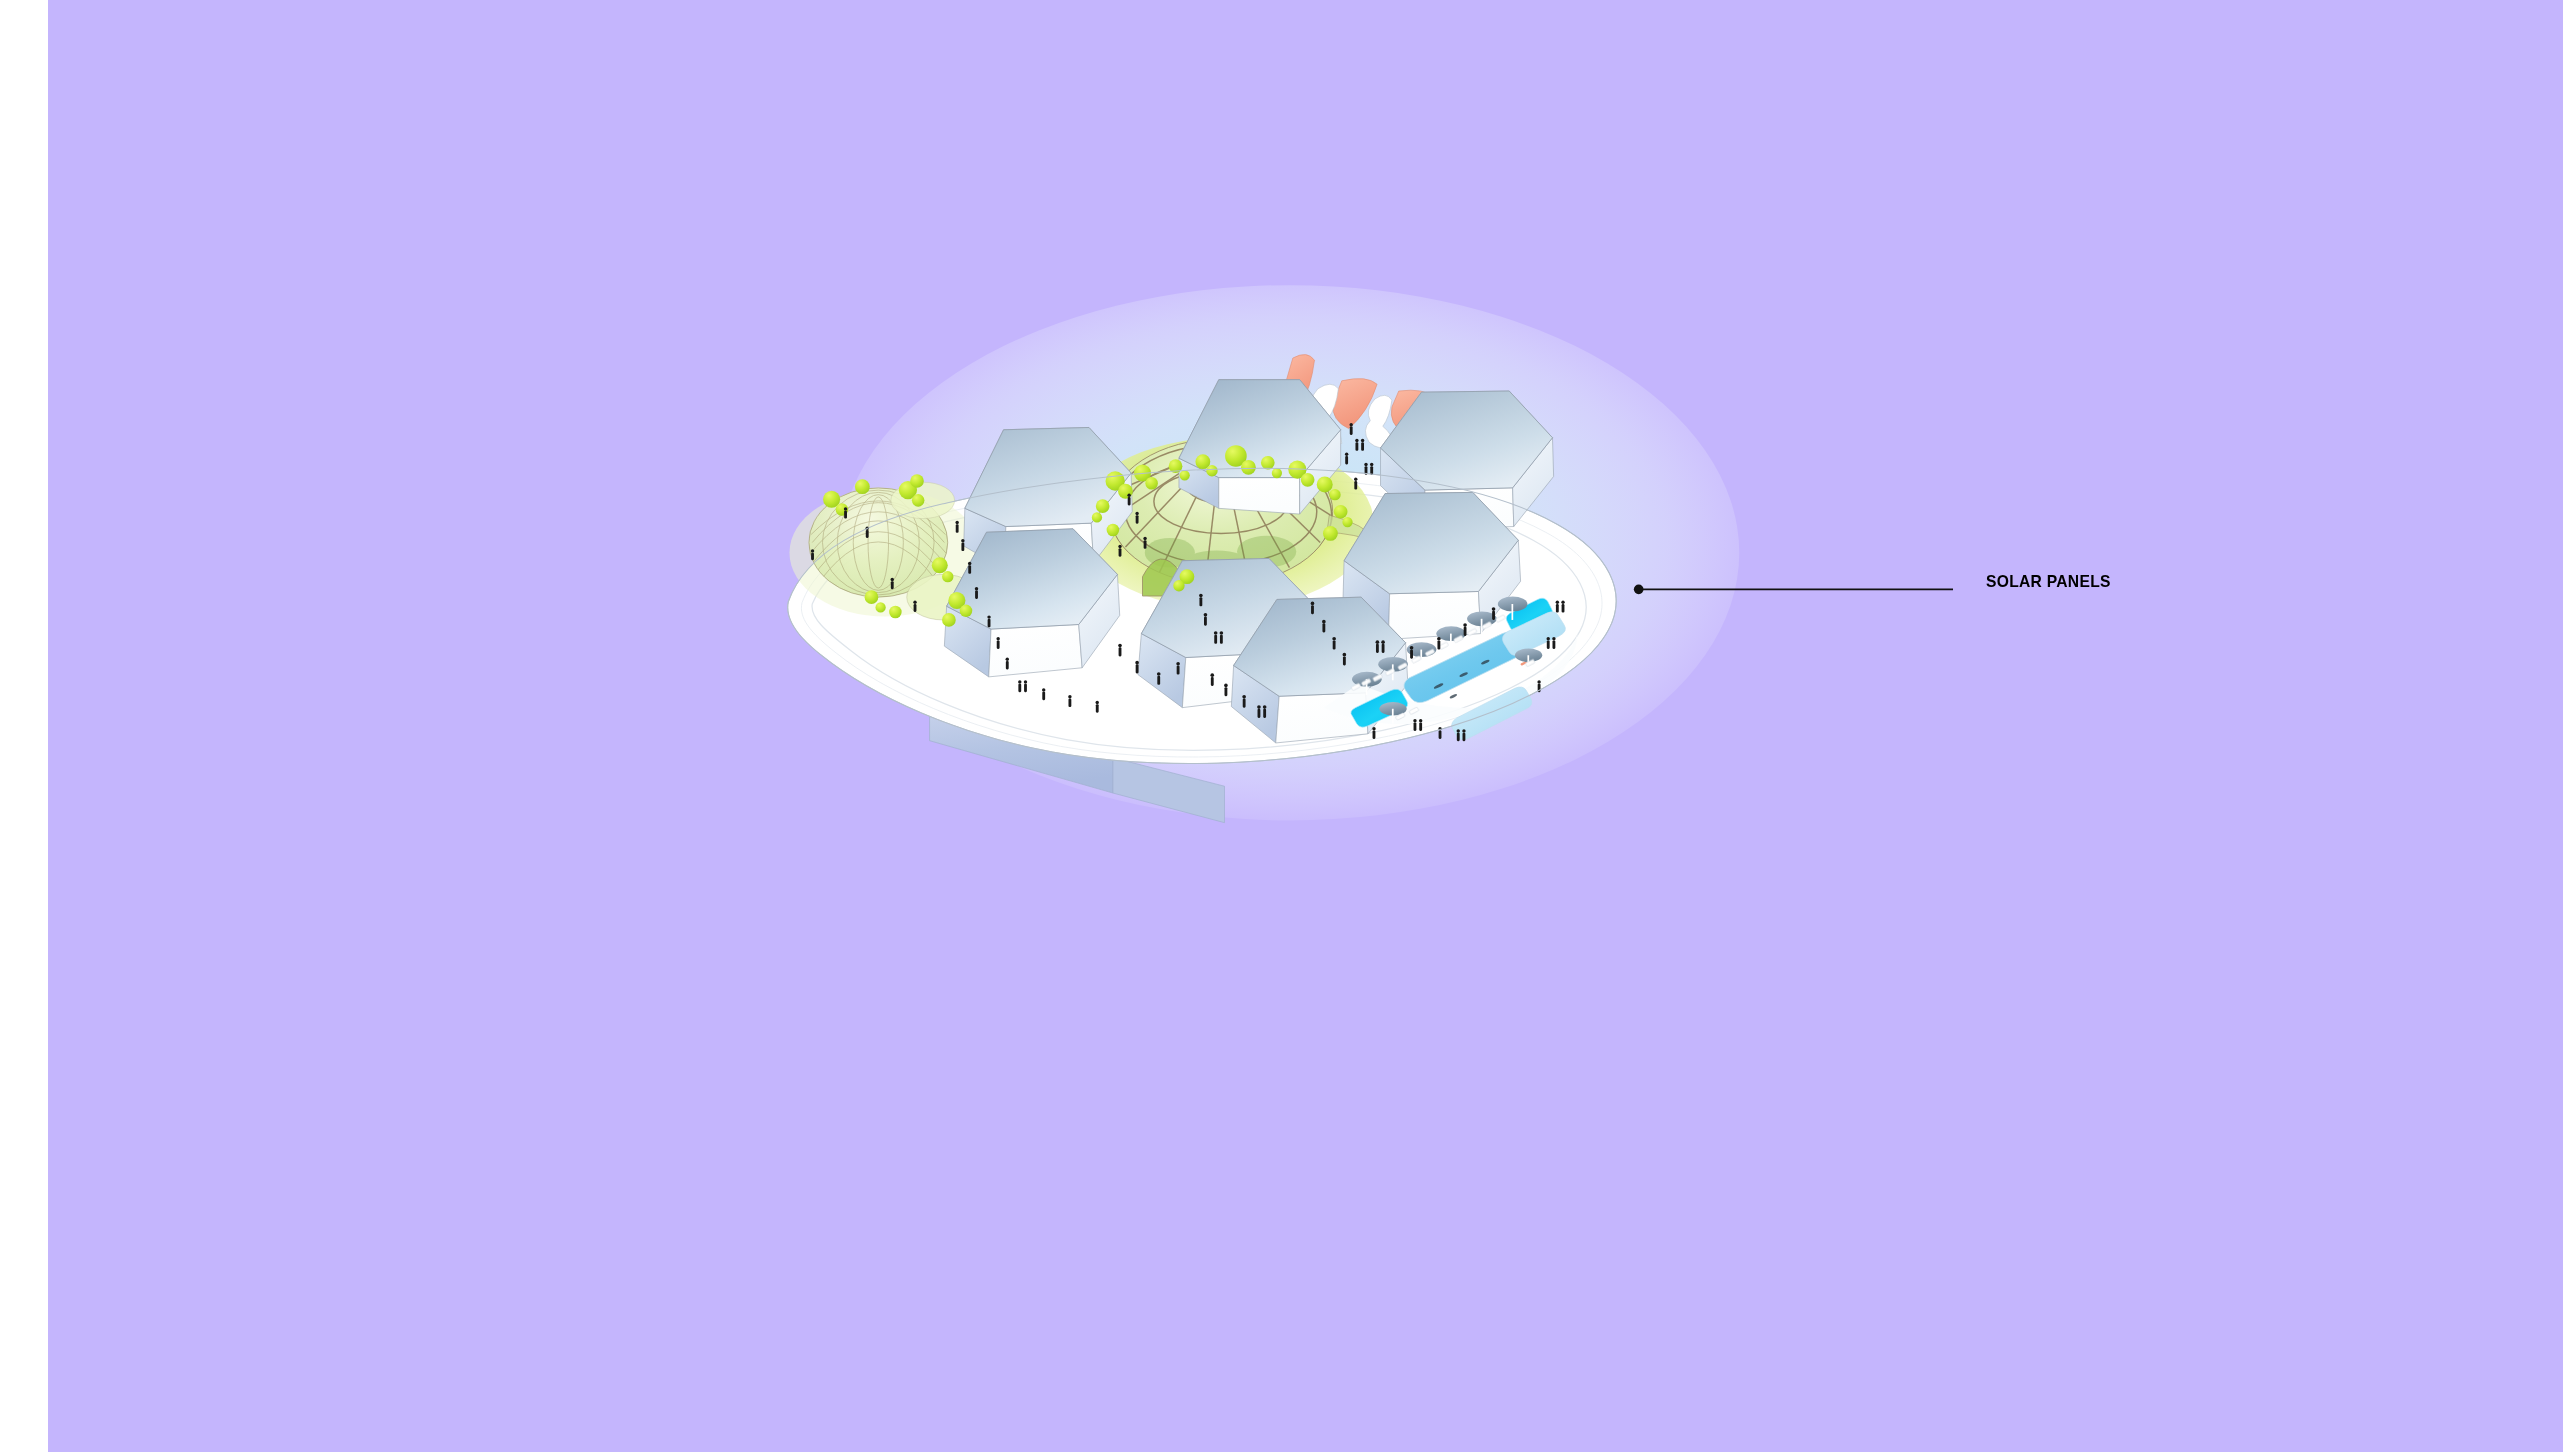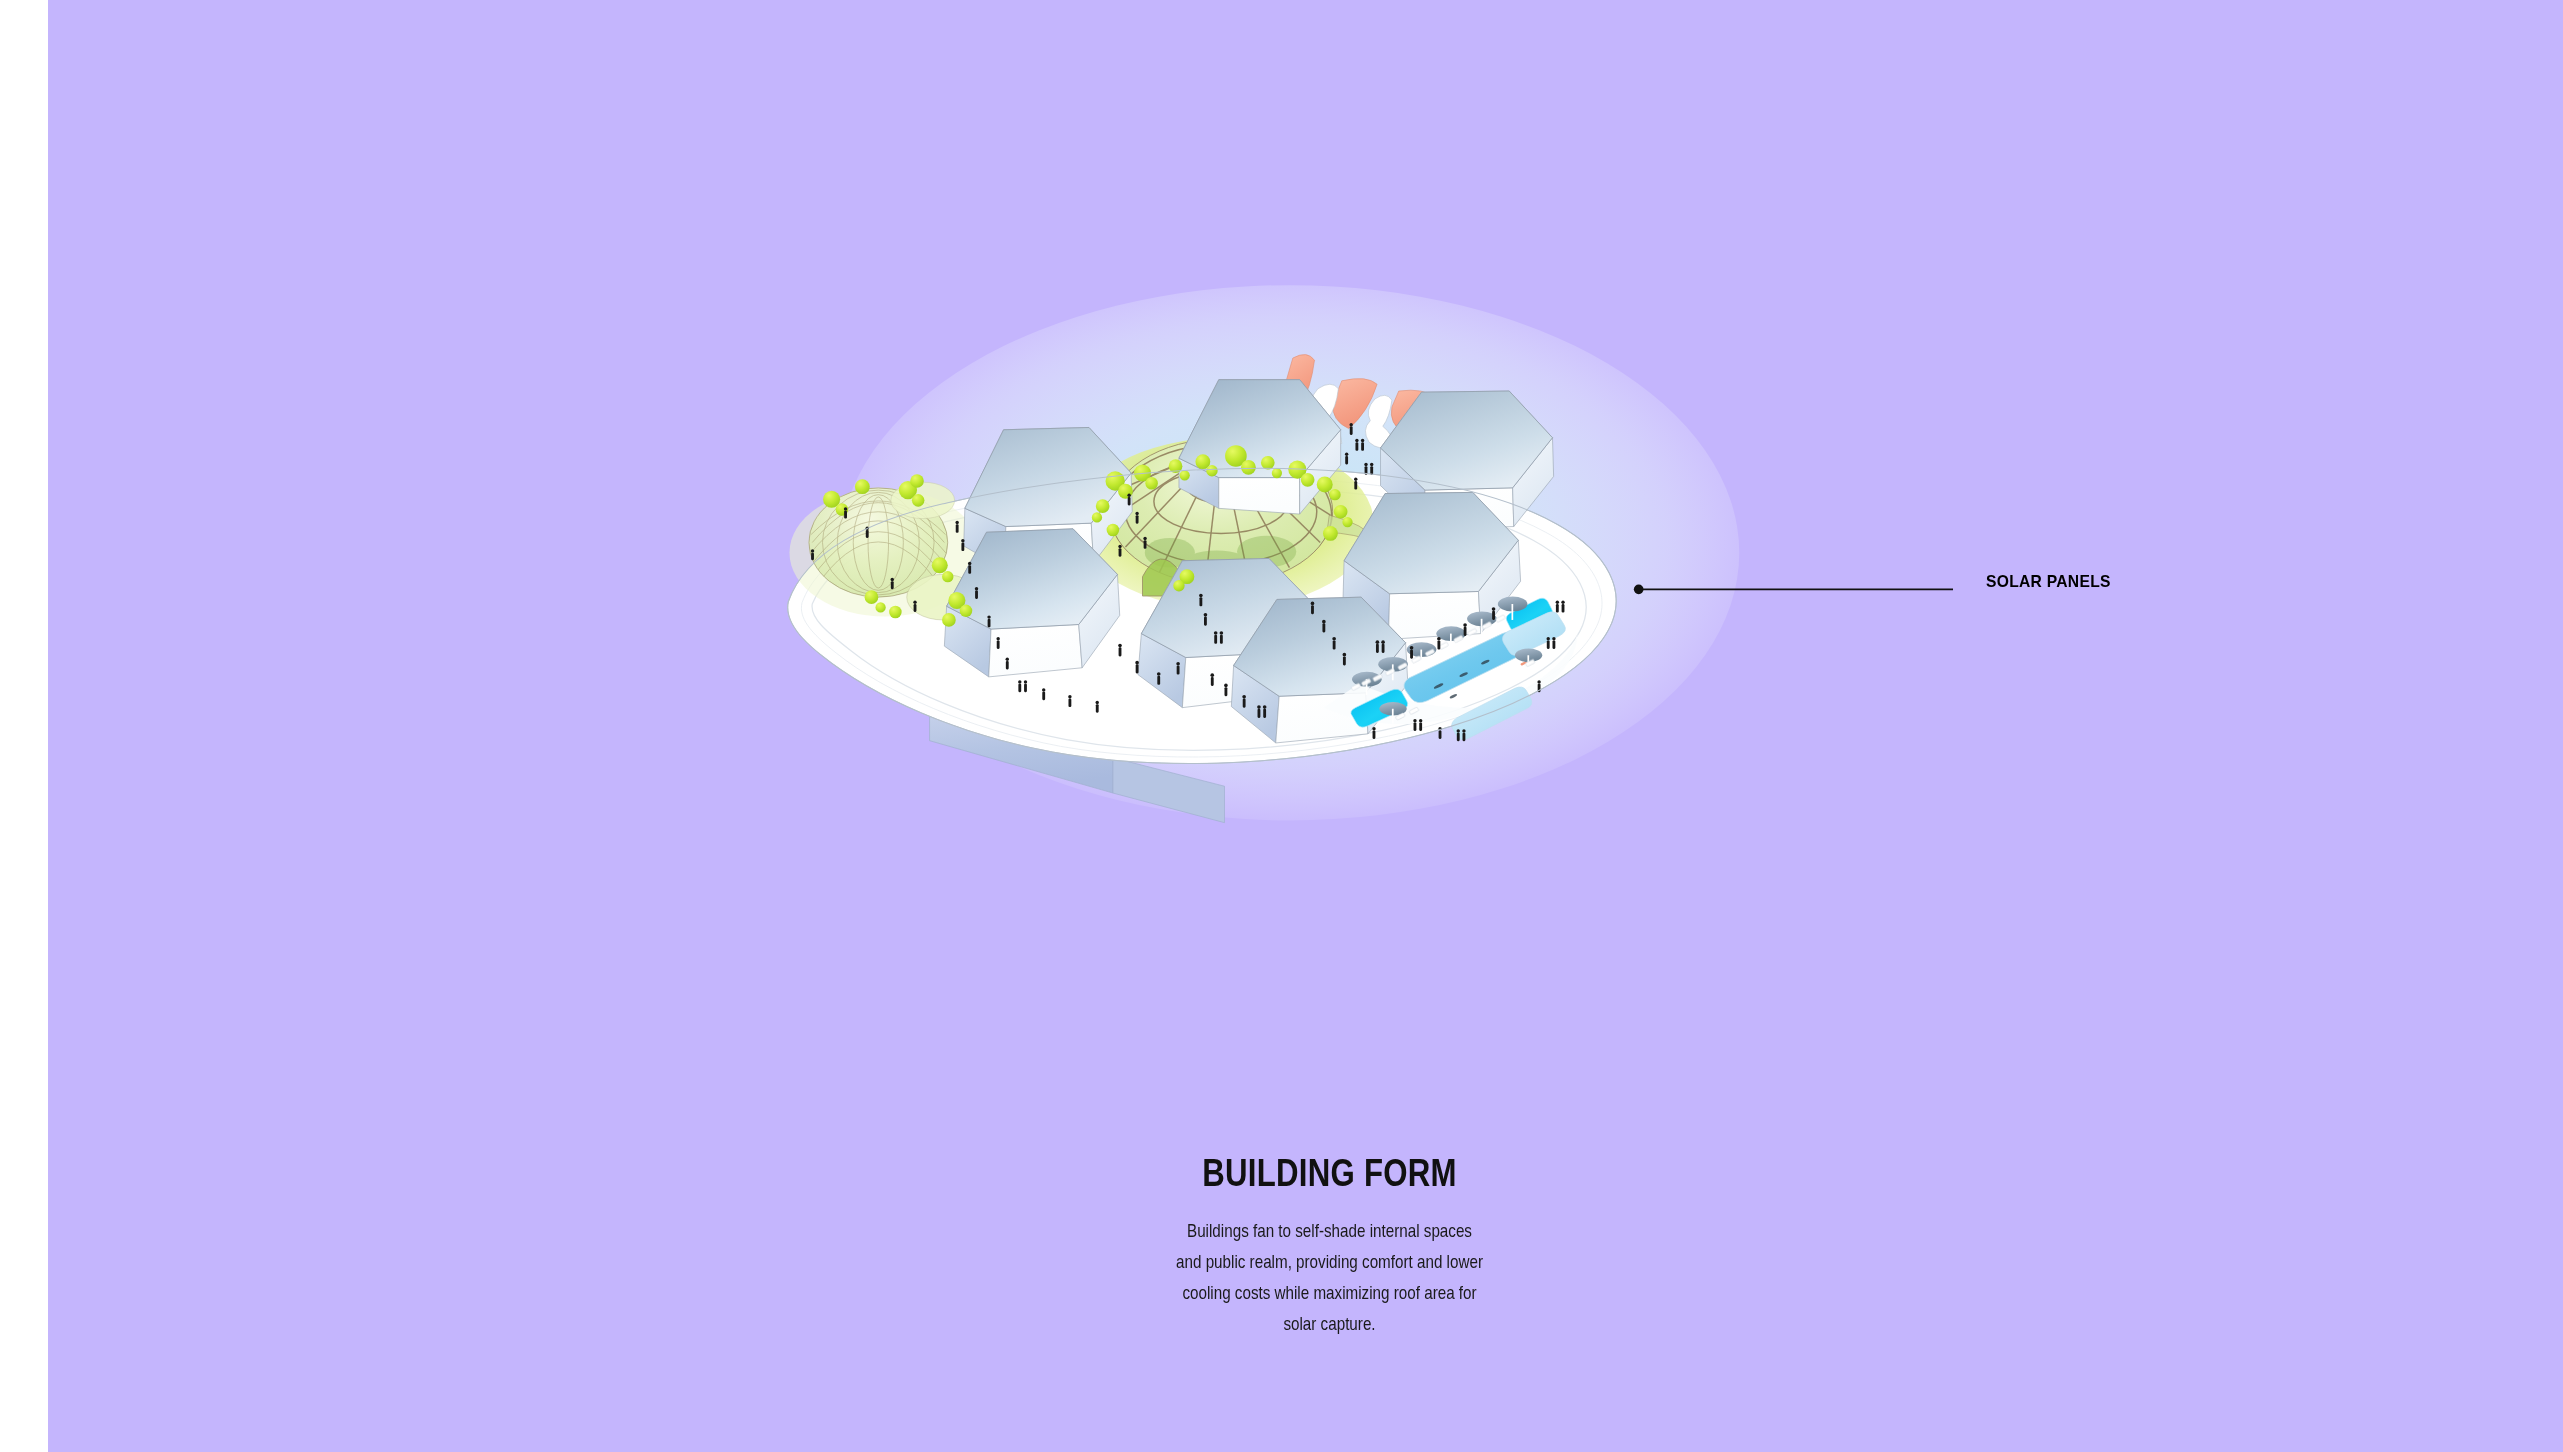--- a/index.html
+++ b/index.html
@@ -653,19 +653,15 @@
   <div id="annotation-layer">
     <svg id="annotation-svg" viewBox="0 0 4500 2550" xmlns="http://www.w3.org/2000/svg">
       <g>
         <line x1="2793" y1="1035" x2="3345" y2="1035" stroke="#111111" stroke-width="3.2"></line>
         <circle cx="2793" cy="1035" r="8.5" fill="#111111"></circle>
       </g>
     </svg>
   </div>
   <div class="callout-label">SOLAR PANELS</div>
 
-  <div id="caption-block">
-    <h1 id="diagram-title">BUILDING FORM</h1>
-    <p id="diagram-description">Buildings fan to self-shade internal spaces and public realm, providing comfort and lower cooling costs while maximizing roof area for solar capture.</p>
-  </div>
 
 </div>
 
 
 </body></html>

